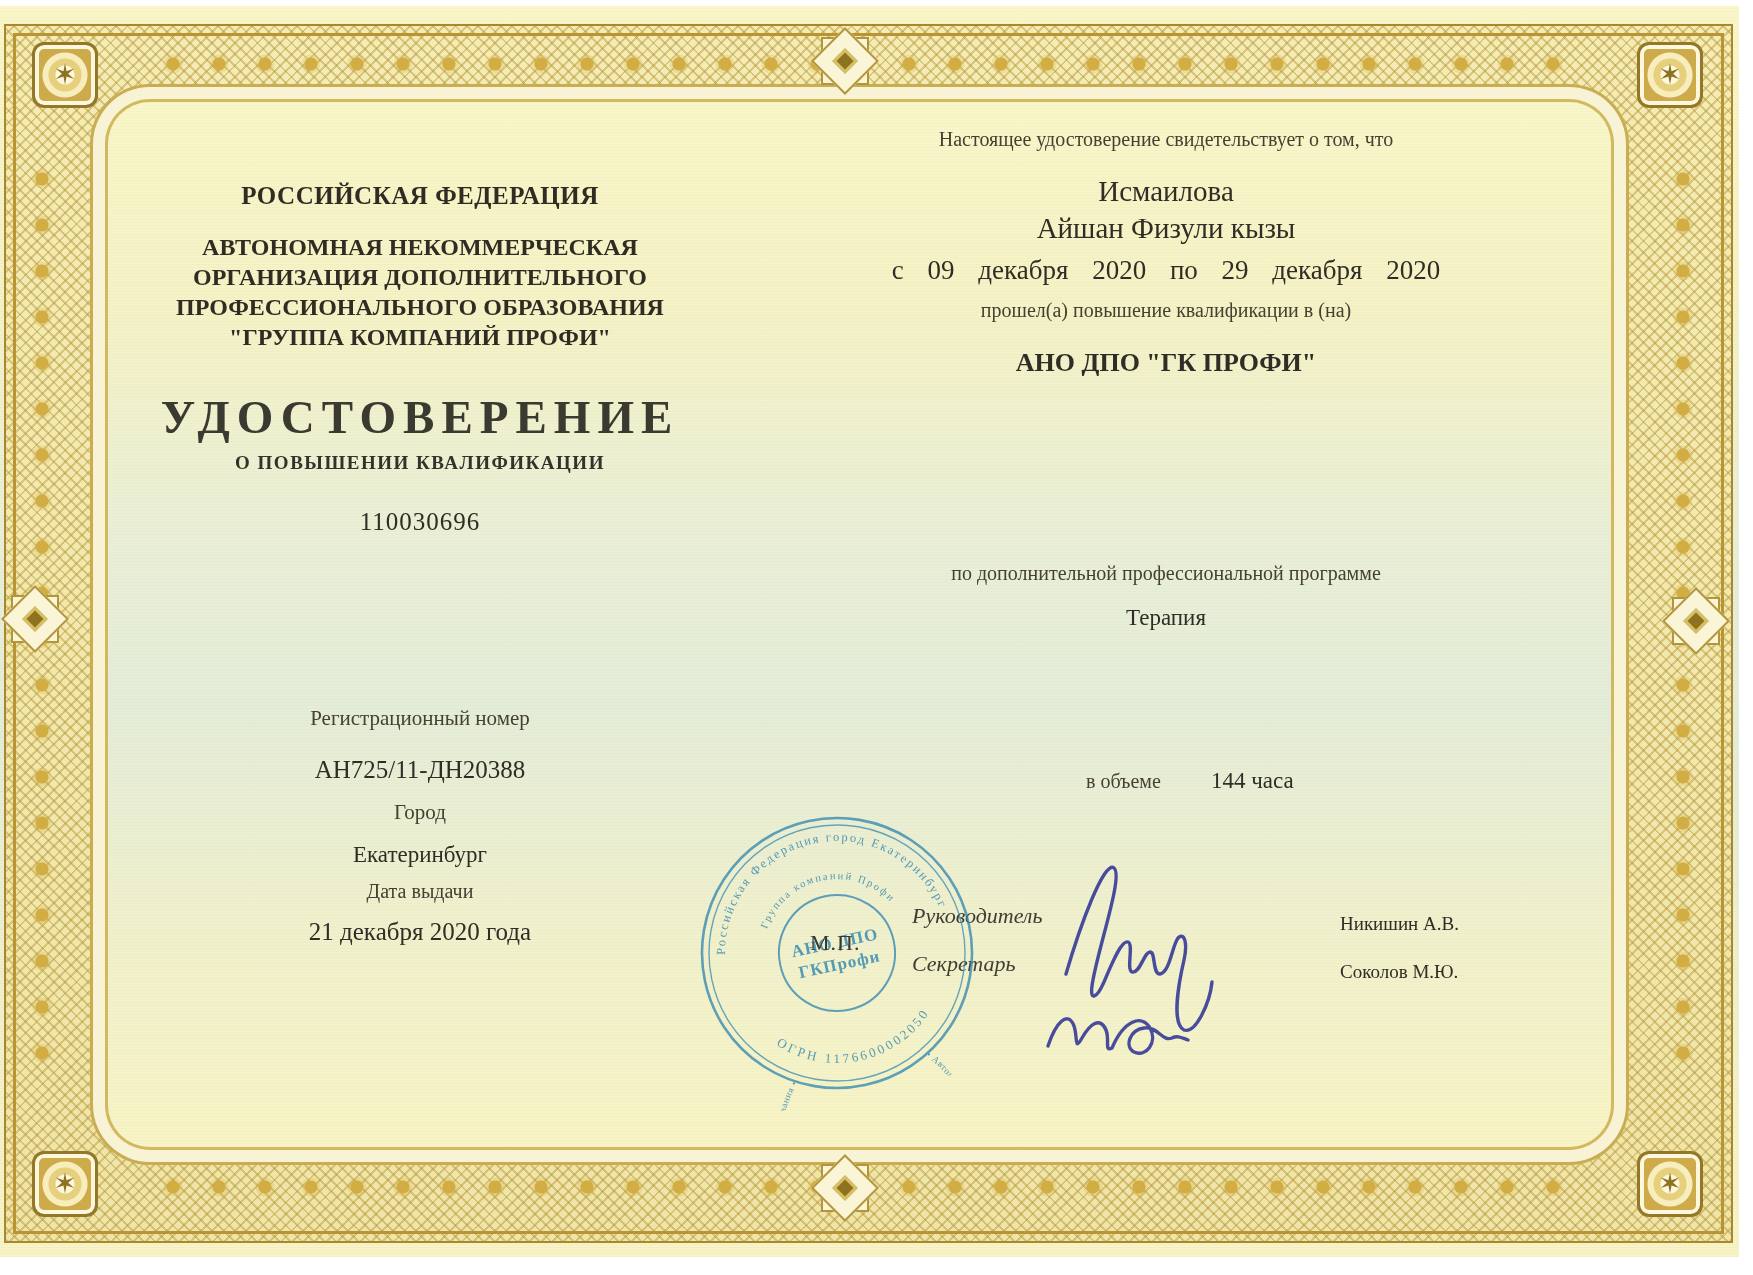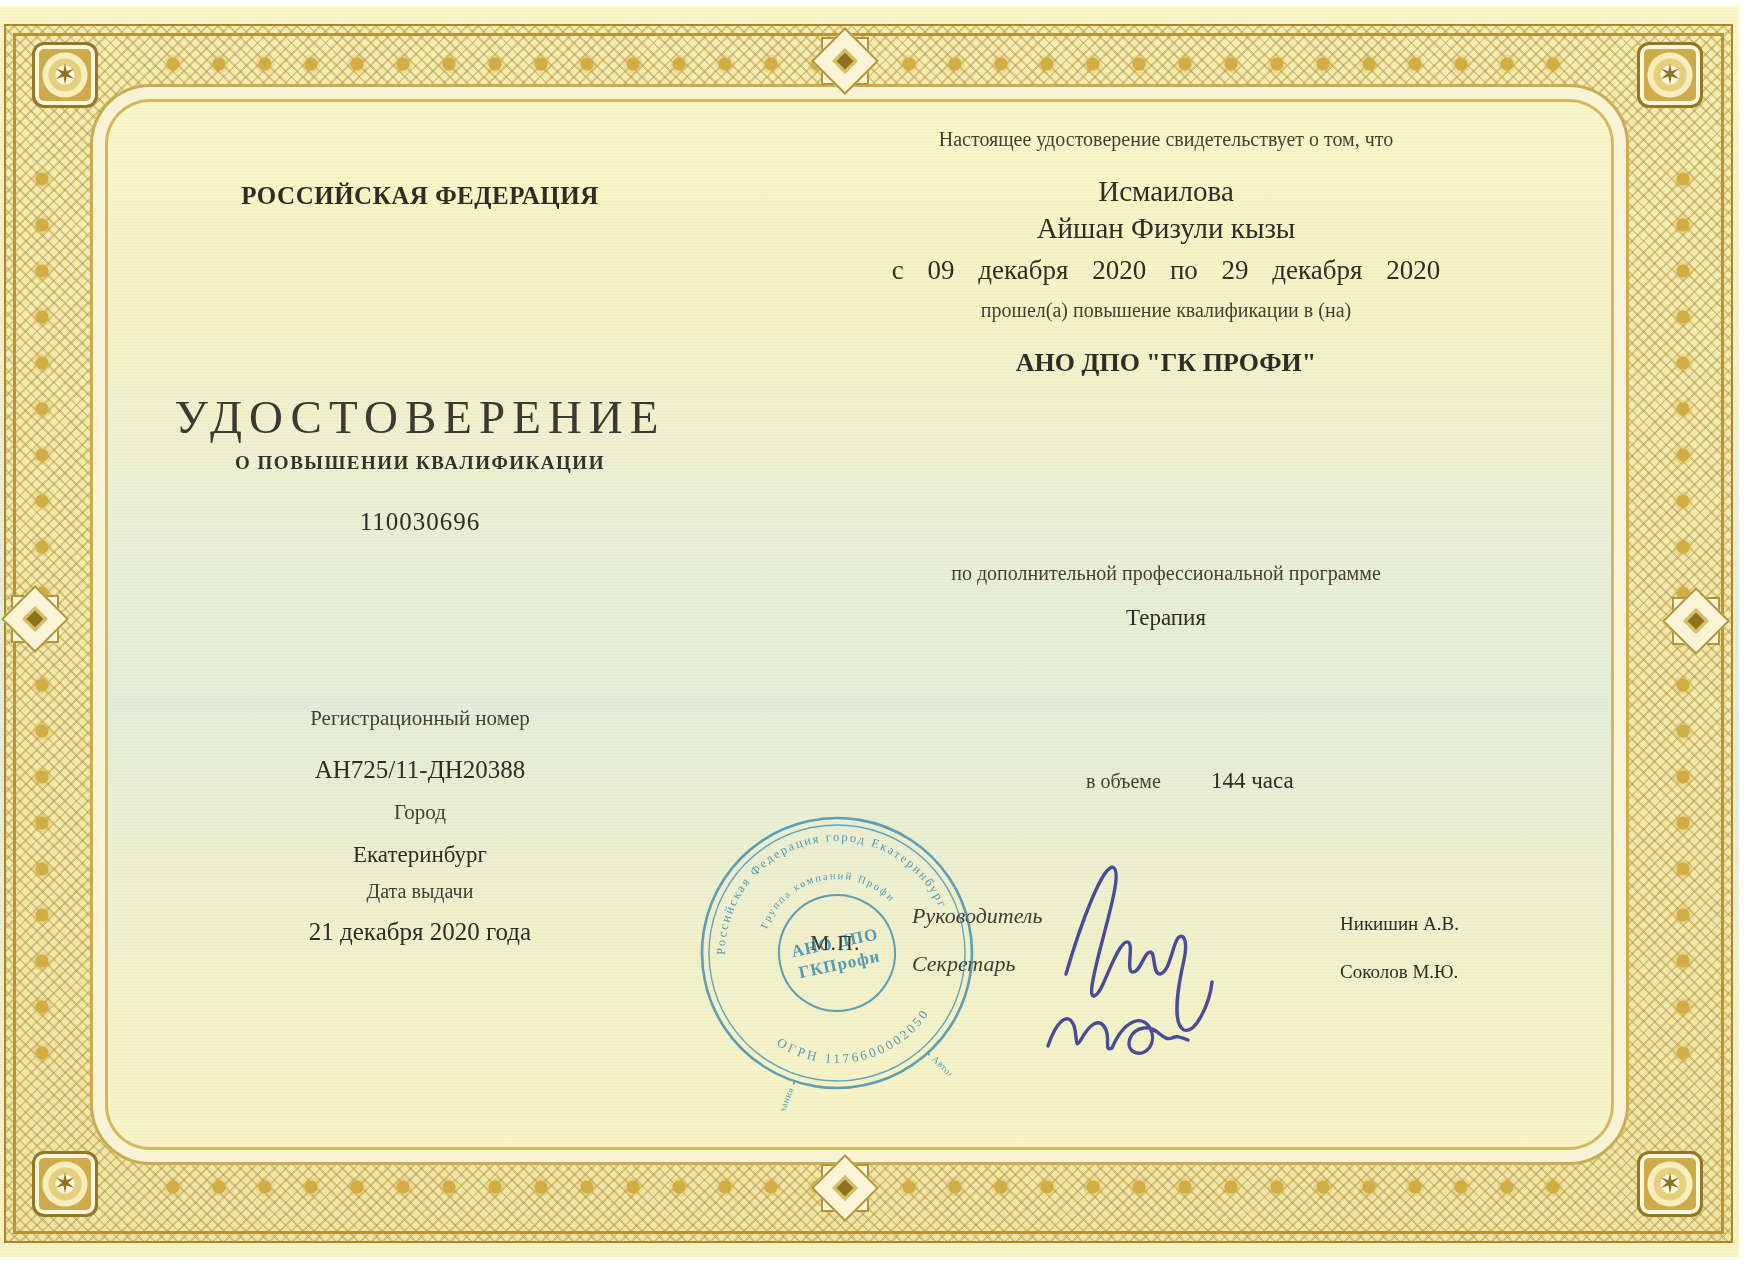--- a/index.html
+++ b/index.html
@@ -38,21 +38,21 @@
     box-shadow:inset 0 0 0 3px #d8c060, inset 0 0 0 6px #8d7222;}
   
   .abs{position:absolute;}
   .ctr{text-align:center;}
   .left-col{left:120px;width:600px;}
   .right-col{left:860px;width:612px;}
   .thin{color:#444133;}
   
   .country{top:182px;font-size:25px;font-weight:700;letter-spacing:0.5px;color:#2e2c23;}
   .orgname{top:232px;font-size:24px;font-weight:700;line-height:30px;color:#2e2c23;}
-  .title{top:390px;font-size:47px;font-weight:400;letter-spacing:7px;color:#3b3a30;}
+  .title{top:390px;font-size:47px;font-weight:700;letter-spacing:7px;color:#3b3a30;}
   .subtitle{top:452px;font-size:19px;font-weight:600;letter-spacing:1.5px;text-transform:uppercase;color:#34322a;}
   .blankno{top:508px;font-size:25px;letter-spacing:1px;color:#2f2d25;}
   .dockind{top:606px;font-size:28px;font-style:italic;letter-spacing:1px;color:#45433a;}
   .reglabel{top:706px;font-size:21px;}
   .regno{top:756px;font-size:25px;font-weight:500;color:#2f2d25;}
   .citylabel{top:800px;font-size:21px;}
   .cityval{top:842px;font-size:23px;color:#2f2d25;}
   .datelabel{top:880px;font-size:20px;}
   .dateval{top:918px;font-size:25px;color:#2f2d25;}
   
@@ -100,20 +100,26 @@
     <div class="edge-star" style="left:2px;top:580px;">
         <span class="core"></span>
       </div>
     <div class="edge-star" style="right:10px;top:582px;">
         <span class="core"></span>
       </div>
   </div>
 
   <div class="abs ctr left-col country">РОССИЙСКАЯ ФЕДЕРАЦИЯ</div>
 
+  <div class="abs ctr left-col orgname">
+    <div>АВТОНОМНАЯ НЕКОММЕРЧЕСКАЯ</div>
+    <div>ОРГАНИЗАЦИЯ ДОПОЛНИТЕЛЬНОГО</div>
+    <div>ПРОФЕССИОНАЛЬНОГО ОБРАЗОВАНИЯ</div>
+    <div>"ГРУППА КОМПАНИЙ ПРОФИ"</div>
+  </div>
 
   <div class="abs ctr left-col title">УДОСТОВЕРЕНИЕ</div>
   <div class="abs ctr left-col subtitle">о повышении квалификации</div>
   <div class="abs ctr left-col blankno">110030696</div>
   <div class="abs ctr left-col reglabel thin">Регистрационный номер</div>
   <div class="abs ctr left-col regno">АН725/11-ДН20388</div>
   <div class="abs ctr left-col citylabel thin">Город</div>
   <div class="abs ctr left-col cityval">Екатеринбург</div>
   <div class="abs ctr left-col datelabel thin">Дата выдачи</div>
   <div class="abs ctr left-col dateval">21 декабря 2020 года</div>

